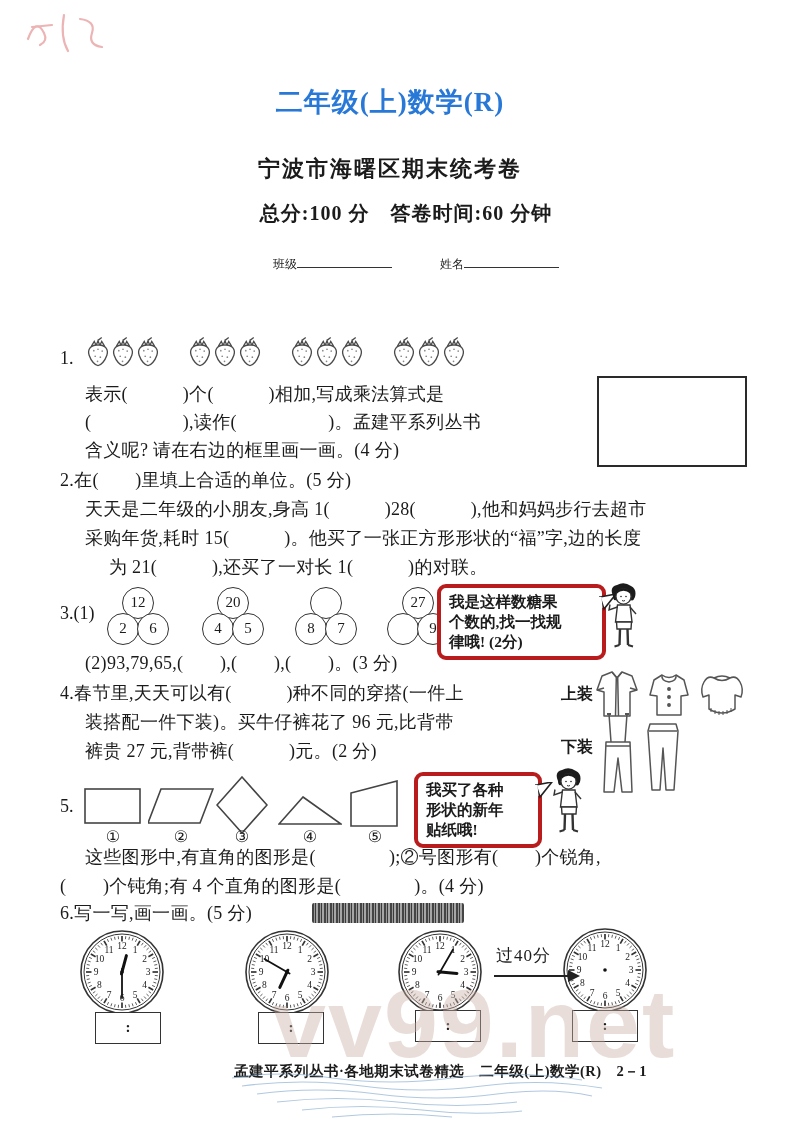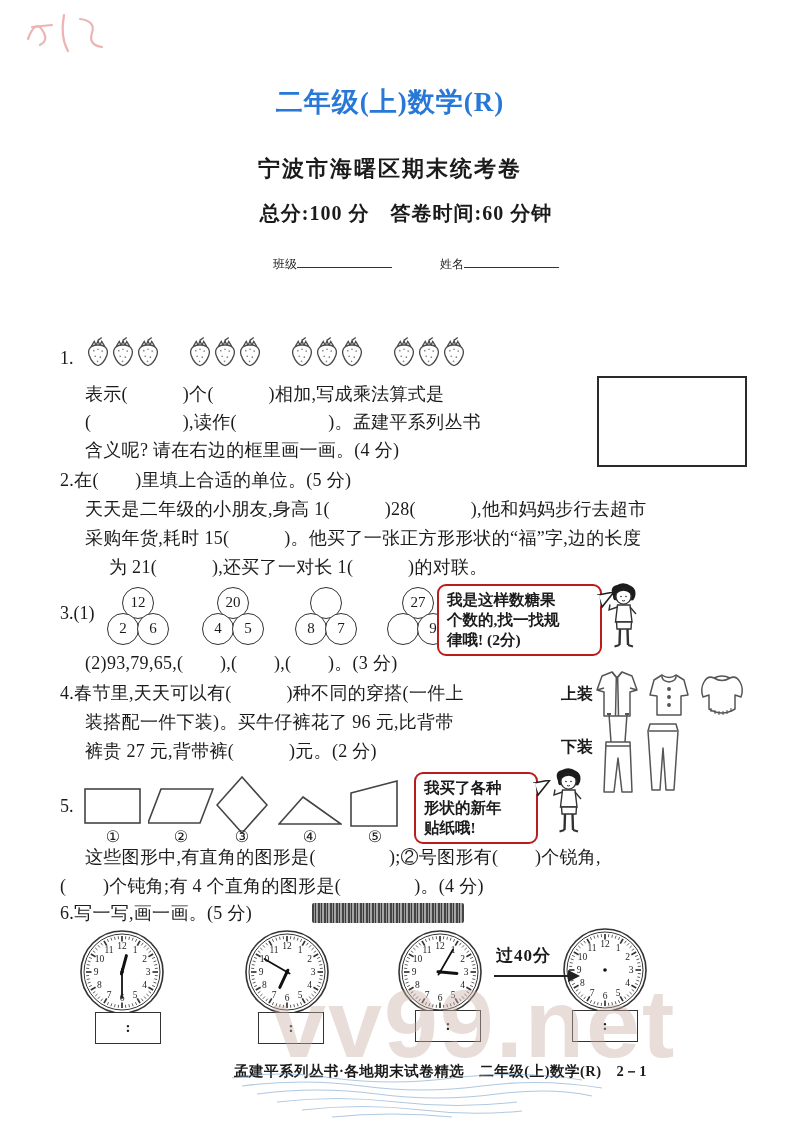--- a/index.html
+++ b/index.html
@@ -18,30 +18,30 @@
   .qnum{font-size:18px;}
   .drawbox{left:597px;top:376px;width:146px;height:87px;border:2px solid #2a2a2a;background:#fff;}
   .berries{left:84px;top:337px;display:flex;align-items:flex-end;}
   .bgroup{display:flex;margin-right:27px;}
   .berry{margin-right:-3px;}
   
   .tri{width:62px;height:57px;}
   .tc{position:absolute;width:30px;height:30px;border:1.6px solid #333;border-radius:50%;
       background:#fff;font-size:15px;line-height:29px;text-align:center;}
   .tc.t{left:16px;top:0;} .tc.l{left:1px;top:26px;} .tc.r{left:31px;top:26px;}
-  .bubble{border:2px solid #b91c1c;border-radius:9px;background:#fff;font-size:15.5px;font-weight:bold;
+  .bubble{border:4px solid #b91c1c;border-radius:9px;background:#fff;font-size:15.5px;font-weight:bold;
           line-height:20px;padding:4px 8px;}
   .btail{position:absolute;}
   .shapelabel{font-size:16px;width:30px;text-align:center;}
   .smudge{left:312px;top:903px;width:152px;height:20px;border-radius:2px;opacity:.88;
     background-image:repeating-linear-gradient(90deg,#2b2b2b 0 2px,#8a8a8a 2px 3px,#1f1f1f 3px 4px,#9a9a9a 4px 6px),
                      repeating-linear-gradient(0deg,rgba(0,0,0,.5) 0 2px,rgba(255,255,255,.3) 2px 4px);}
   .timebox{width:64px;height:30px;border:1.6px solid #333;background:#fff;text-align:center;
            font-size:15px;font-weight:bold;line-height:28px;}
-  .arrowlabel{font-size:17px;font-weight:bold;letter-spacing:1px;}
+  .arrowlabel{font-size:17px;font-weight:normal;letter-spacing:1px;}
   .watermark{left:272px;top:968px;font-size:97px;font-weight:bold;letter-spacing:2px;z-index:6;
              font-family:"Liberation Sans","DejaVu Sans",sans-serif;color:rgba(199,175,163,0.42);pointer-events:none;}
   .footer{left:234px;top:1062px;font-size:14.5px;font-weight:bold;letter-spacing:0.5px;white-space:nowrap;}
   svg{display:block;}
 </style>
 </head>
 <body>
 
 <div class="page">
 

